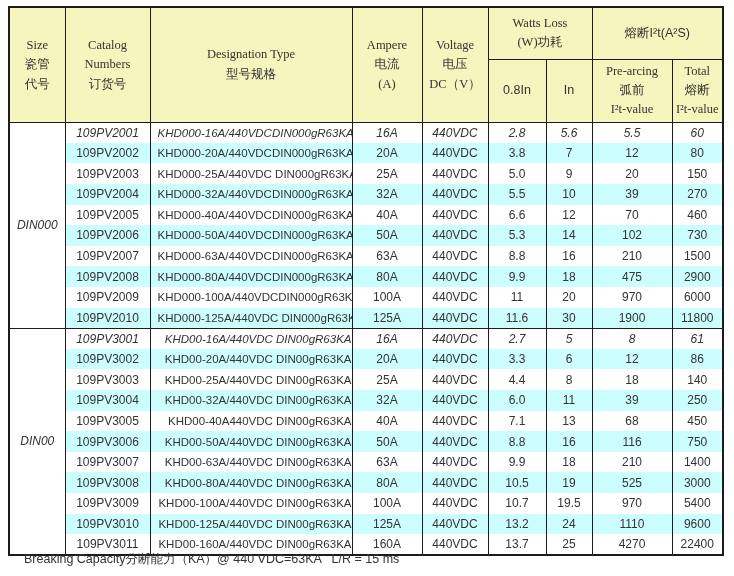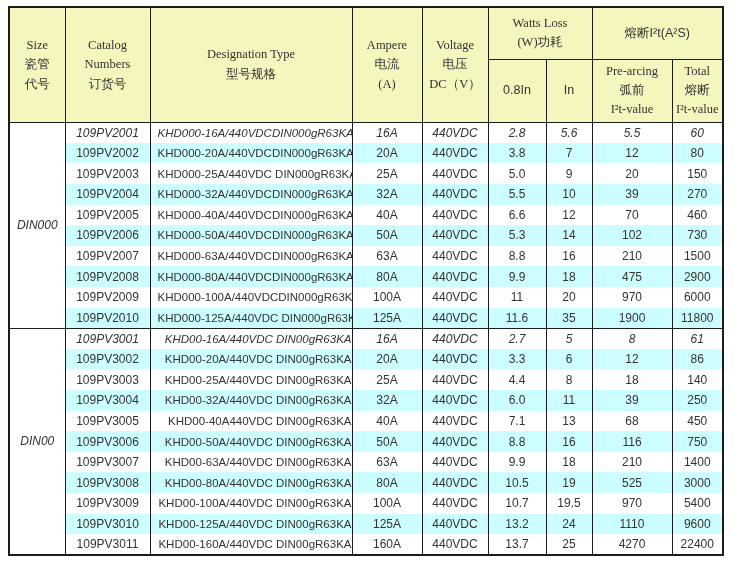--- a/index.html
+++ b/index.html
@@ -200,21 +200,21 @@
           <td>20</td>
           <td>970</td>
           <td>6000</td>
         </tr>
         <tr class="stripe">
           <td>109PV2010</td>
           <td class="designation">KHD000-125A/440VDC DIN000gR63KA</td>
           <td>125A</td>
           <td>440VDC</td>
           <td>11.6</td>
-          <td>35</td>
+          <td>30</td>
           <td>1900</td>
           <td>11800</td>
         </tr>
         <tr class="section-start">
           <td rowspan="11" class="size-cell">DIN00</td>
           <td>109PV3001</td>
           <td class="designation">KHD00-16A/440VDC DIN00gR63KA</td>
           <td>16A</td>
           <td>440VDC</td>
           <td>2.7</td>
@@ -317,13 +317,14 @@
           <td class="designation">KHD00-160A/440VDC DIN00gR63KA</td>
           <td>160A</td>
           <td>440VDC</td>
           <td>13.7</td>
           <td>25</td>
           <td>4270</td>
           <td>22400</td>
         </tr>
       </tbody>
   </table>
+  <div class="footnote">Breaking Capacity分断能力（KA）@ 440 VDC=63KA   L/R = 15 ms</div>
 </div>
 
 </body></html>

